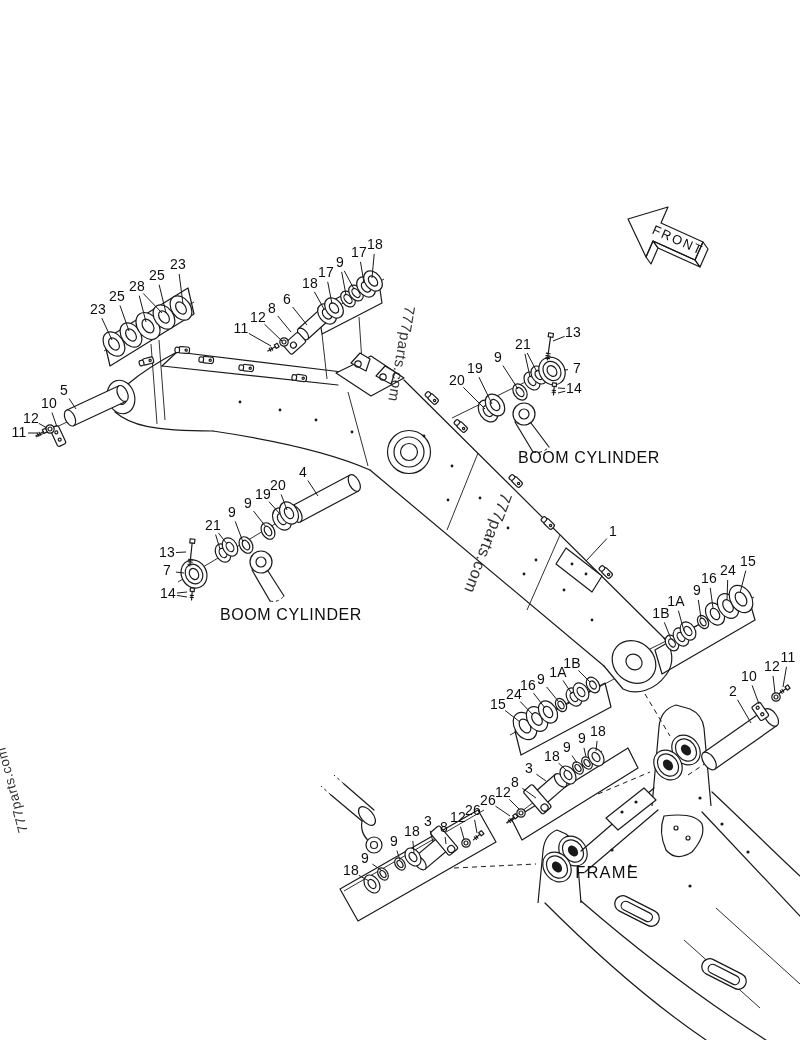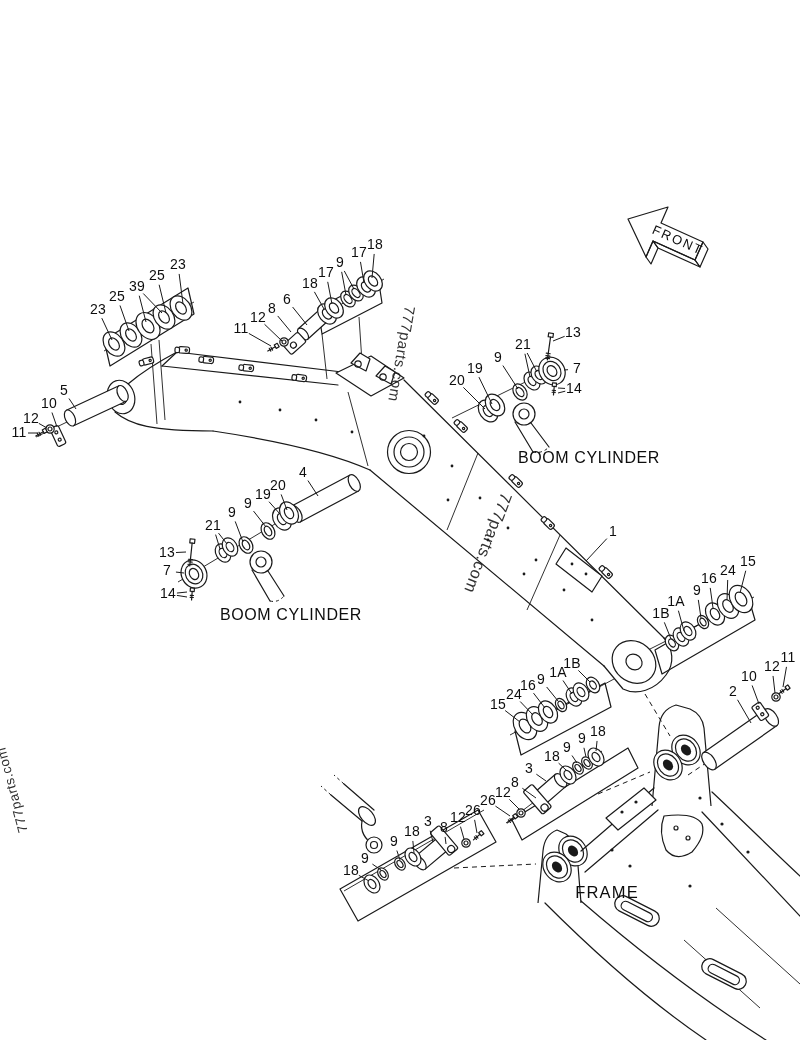--- a/index.html
+++ b/index.html
@@ -12,21 +12,21 @@
   .dk{fill:#1a1a1a;stroke:none;}
   .dot{fill:#1a1a1a;stroke:none;}
   .dash{fill:none;stroke:#1a1a1a;stroke-width:1;stroke-dasharray:5 4;}
   .dash2{fill:none;stroke:#1a1a1a;stroke-width:1;stroke-dasharray:3 3;}
   .thin{fill:none;stroke:#1a1a1a;stroke-width:0.9;}
   #labels-layer{position:absolute;inset:0;pointer-events:none;}
   .callout{position:absolute;transform:translate(-50%,-55%);font-size:14px;line-height:1;
            color:#0d0d0d;white-space:nowrap;letter-spacing:.3px;}
   .arealabel{position:absolute;transform:translate(-50%,-50%);font-size:16px;color:#0d0d0d;
            white-space:nowrap;letter-spacing:.6px;}
-  [data-name="frame-label"]{font-size:16.5px;letter-spacing:1.2px;margin-top:20px;}
+  [data-name="frame-label"]{font-size:16.5px;letter-spacing:1.2px;}
   .watermark{position:absolute;font-size:15px;color:#212121;opacity:.92;white-space:nowrap;
            letter-spacing:.5px;}
   [data-name="watermark-left"]{font-size:13.5px;}
   [data-name="watermark-lower"]{font-size:16.5px;}
   #front-text{position:absolute;transform:translate(-50%,-50%) rotate(24deg);font-size:13px;
            letter-spacing:2px;color:#0d0d0d;white-space:nowrap;}
 </style>
 </head>
 <body>
 
@@ -473,21 +473,21 @@
 <div id="labels-layer" data-name="labels-layer">
   <span id="front-text" data-name="front-arrow-label" style="left: 678px; top: 240px;">FRONT</span>
 <span class="arealabel" data-name="boom-cylinder-label-upper" style="left: 589px; top: 458px;">BOOM CYLINDER</span>
       <span class="arealabel" data-name="boom-cylinder-label-lower" style="left: 291px; top: 615px;">BOOM CYLINDER</span>
       <span class="arealabel" data-name="frame-label" style="left: 607px; top: 872px;">FRAME</span>
       <span class="watermark" data-name="watermark-left" style="left: 12px; top: 790px; transform: translate(-50%, -50%) rotate(-105deg);">777parts.com</span>
       <span class="watermark" data-name="watermark-upper" style="left: 402px; top: 354px; transform: translate(-50%, -50%) rotate(100deg);">777parts.com</span>
       <span class="watermark" data-name="watermark-lower" style="left: 488px; top: 543px; transform: translate(-50%, -50%) rotate(111deg);">777parts.com</span>
       <span class="callout" data-name="part-callout-23" style="left: 98px; top: 310px;">23</span>
       <span class="callout" data-name="part-callout-25" style="left: 117px; top: 297px;">25</span>
-      <span class="callout" data-name="part-callout-22" style="left: 137px; top: 287px;">39</span>
+      <span class="callout" data-name="part-callout-22" style="left: 137px; top: 287px;">28</span>
       <span class="callout" data-name="part-callout-25" style="left: 157px; top: 276px;">25</span>
       <span class="callout" data-name="part-callout-23" style="left: 178px; top: 265px;">23</span>
       <span class="callout" data-name="part-callout-11" style="left: 241px; top: 329px;">11</span>
       <span class="callout" data-name="part-callout-12" style="left: 258px; top: 318px;">12</span>
       <span class="callout" data-name="part-callout-8" style="left: 272px; top: 309px;">8</span>
       <span class="callout" data-name="part-callout-6" style="left: 287px; top: 300px;">6</span>
       <span class="callout" data-name="part-callout-18" style="left: 310px; top: 284px;">18</span>
       <span class="callout" data-name="part-callout-17" style="left: 326px; top: 273px;">17</span>
       <span class="callout" data-name="part-callout-9" style="left: 340px; top: 263px;">9</span>
       <span class="callout" data-name="part-callout-17" style="left: 359px; top: 253px;">17</span>

